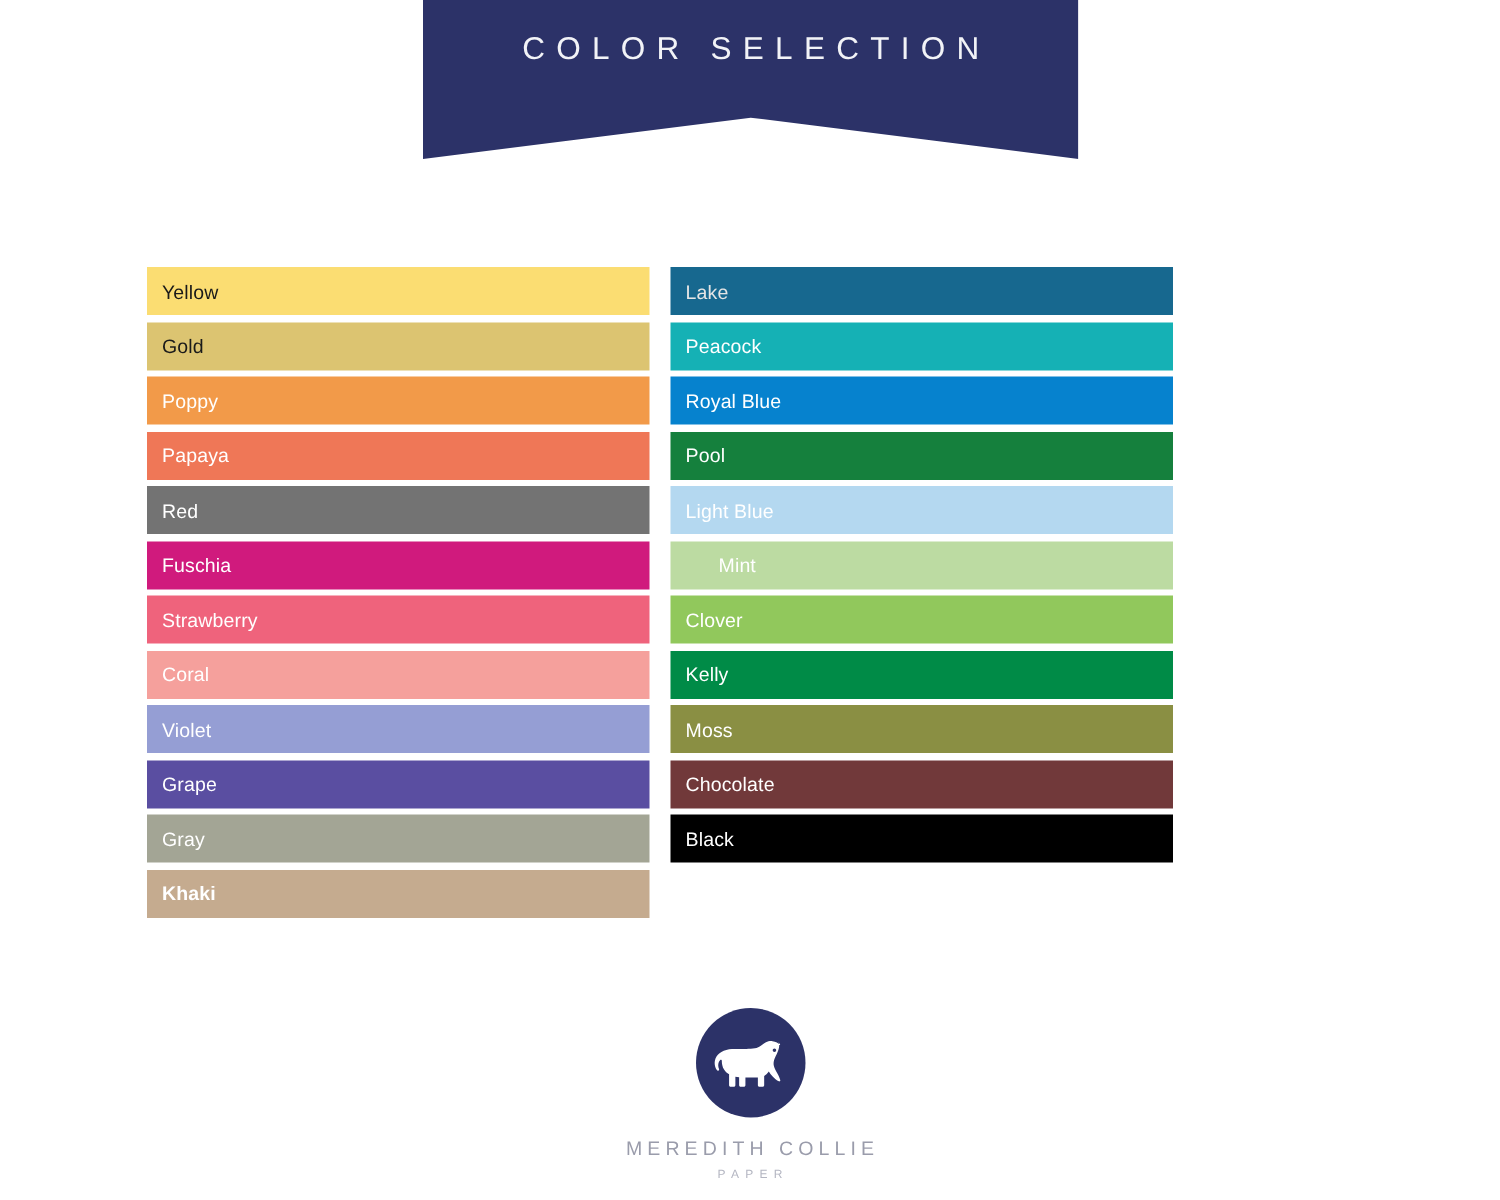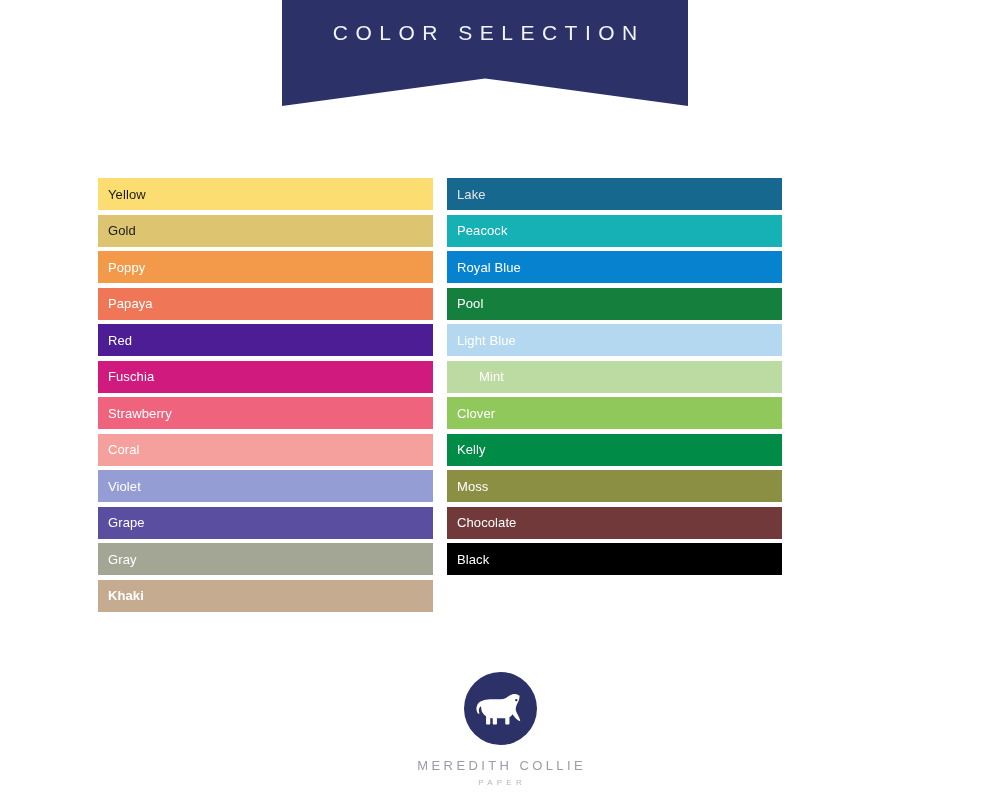--- a/index.html
+++ b/index.html
@@ -13,21 +13,21 @@
     font-family: "Liberation Sans", sans-serif;
     overflow: hidden;
     position: relative;
   }
 
   
   .banner-wrap {
     position: absolute;
     left: 282px;
     top: 0px;
-    width: 406px;
+    width: 437px;
     height: 106px;
   }
   .banner-shape {
     position: absolute;
     inset: 0;
     background: #2c3268;
     -webkit-clip-path: polygon(0% 0%, 100% 0%, 100% 100%, 50% 74%, 0% 100%);
     clip-path: polygon(0% 0%, 100% 0%, 100% 100%, 50% 74%, 0% 100%);
   }
   .banner-title {
@@ -124,21 +124,21 @@
       </div>
       <div class="swatch" style="background: rgb(220, 196, 113); color: rgb(26, 26, 26);">
         <span class="swatch-label">Gold</span>
       </div>
       <div class="swatch" style="background: rgb(242, 154, 73); color: rgb(255, 255, 255);">
         <span class="swatch-label">Poppy</span>
       </div>
       <div class="swatch" style="background: rgb(239, 119, 87); color: rgb(255, 255, 255);">
         <span class="swatch-label">Papaya</span>
       </div>
-      <div class="swatch" style="background: #4c1d95; color: rgb(255, 255, 255);">
+      <div class="swatch" style="background: #737373; color: rgb(255, 255, 255);">
         <span class="swatch-label">Red</span>
       </div>
       <div class="swatch" style="background: rgb(208, 26, 125); color: rgb(255, 255, 255);">
         <span class="swatch-label">Fuschia</span>
       </div>
       <div class="swatch" style="background: rgb(239, 99, 124); color: rgb(255, 255, 255);">
         <span class="swatch-label">Strawberry</span>
       </div>
       <div class="swatch" style="background: rgb(245, 160, 156); color: rgb(255, 255, 255);">
         <span class="swatch-label">Coral</span>

